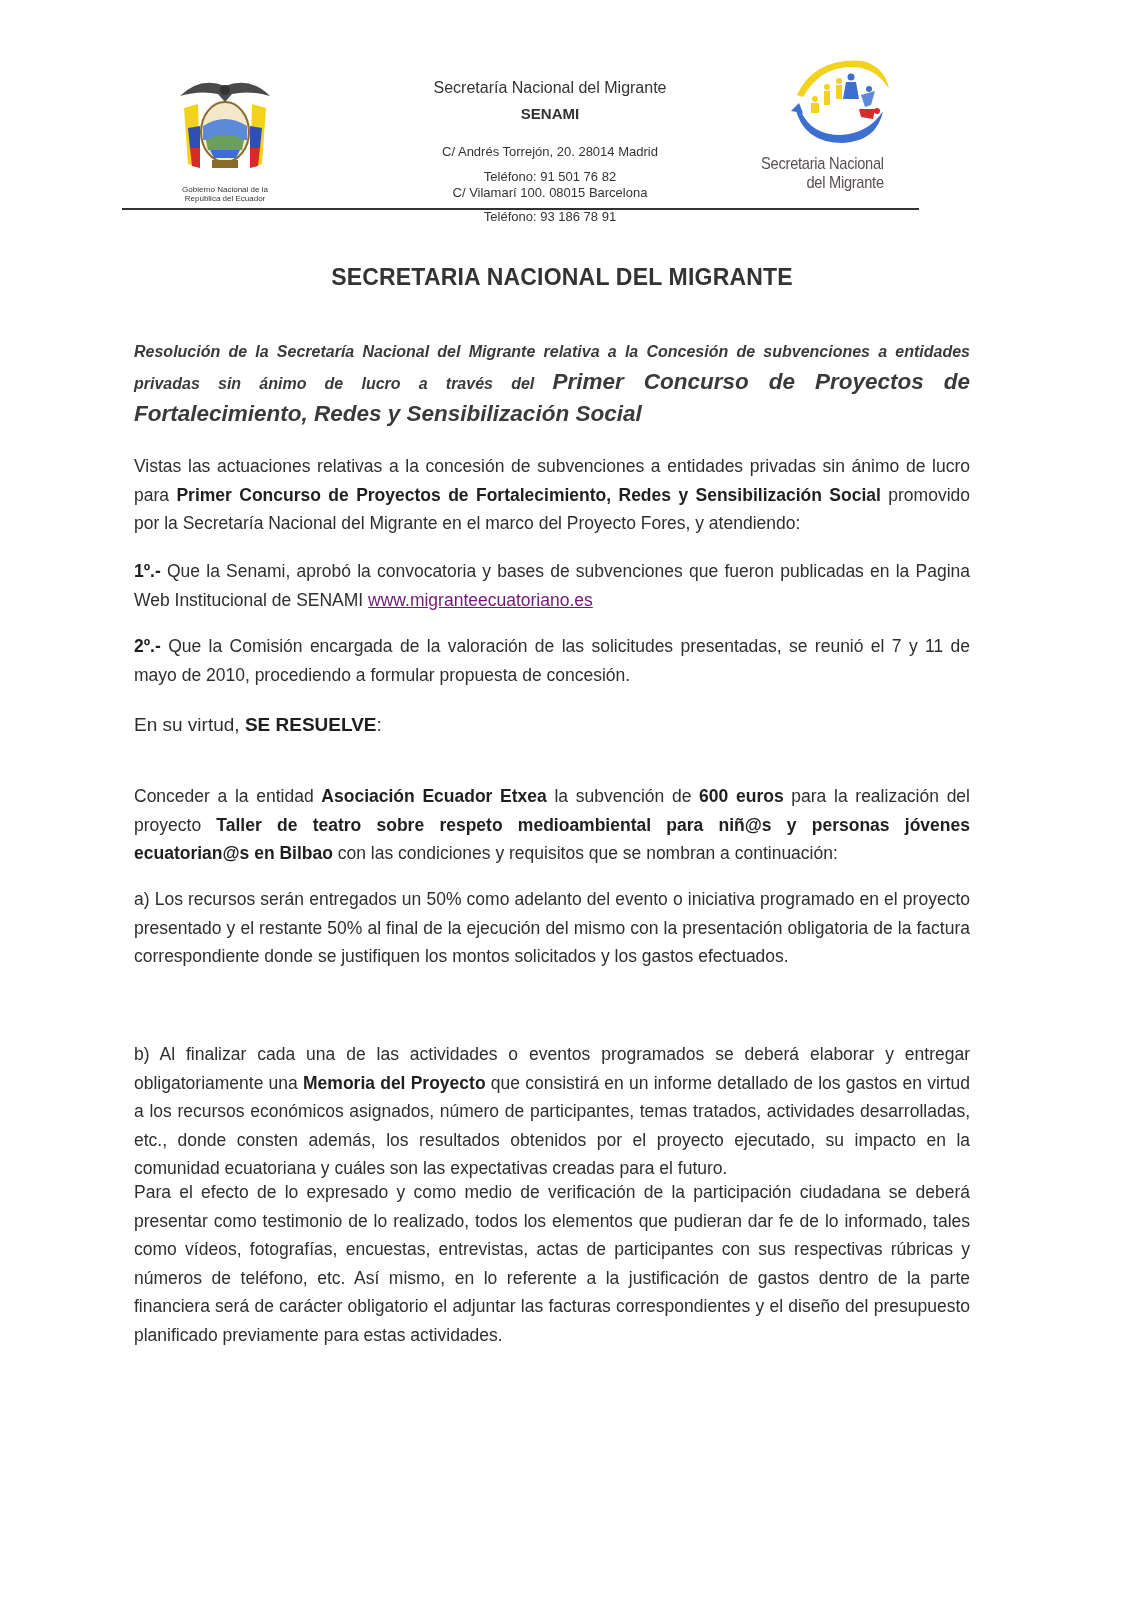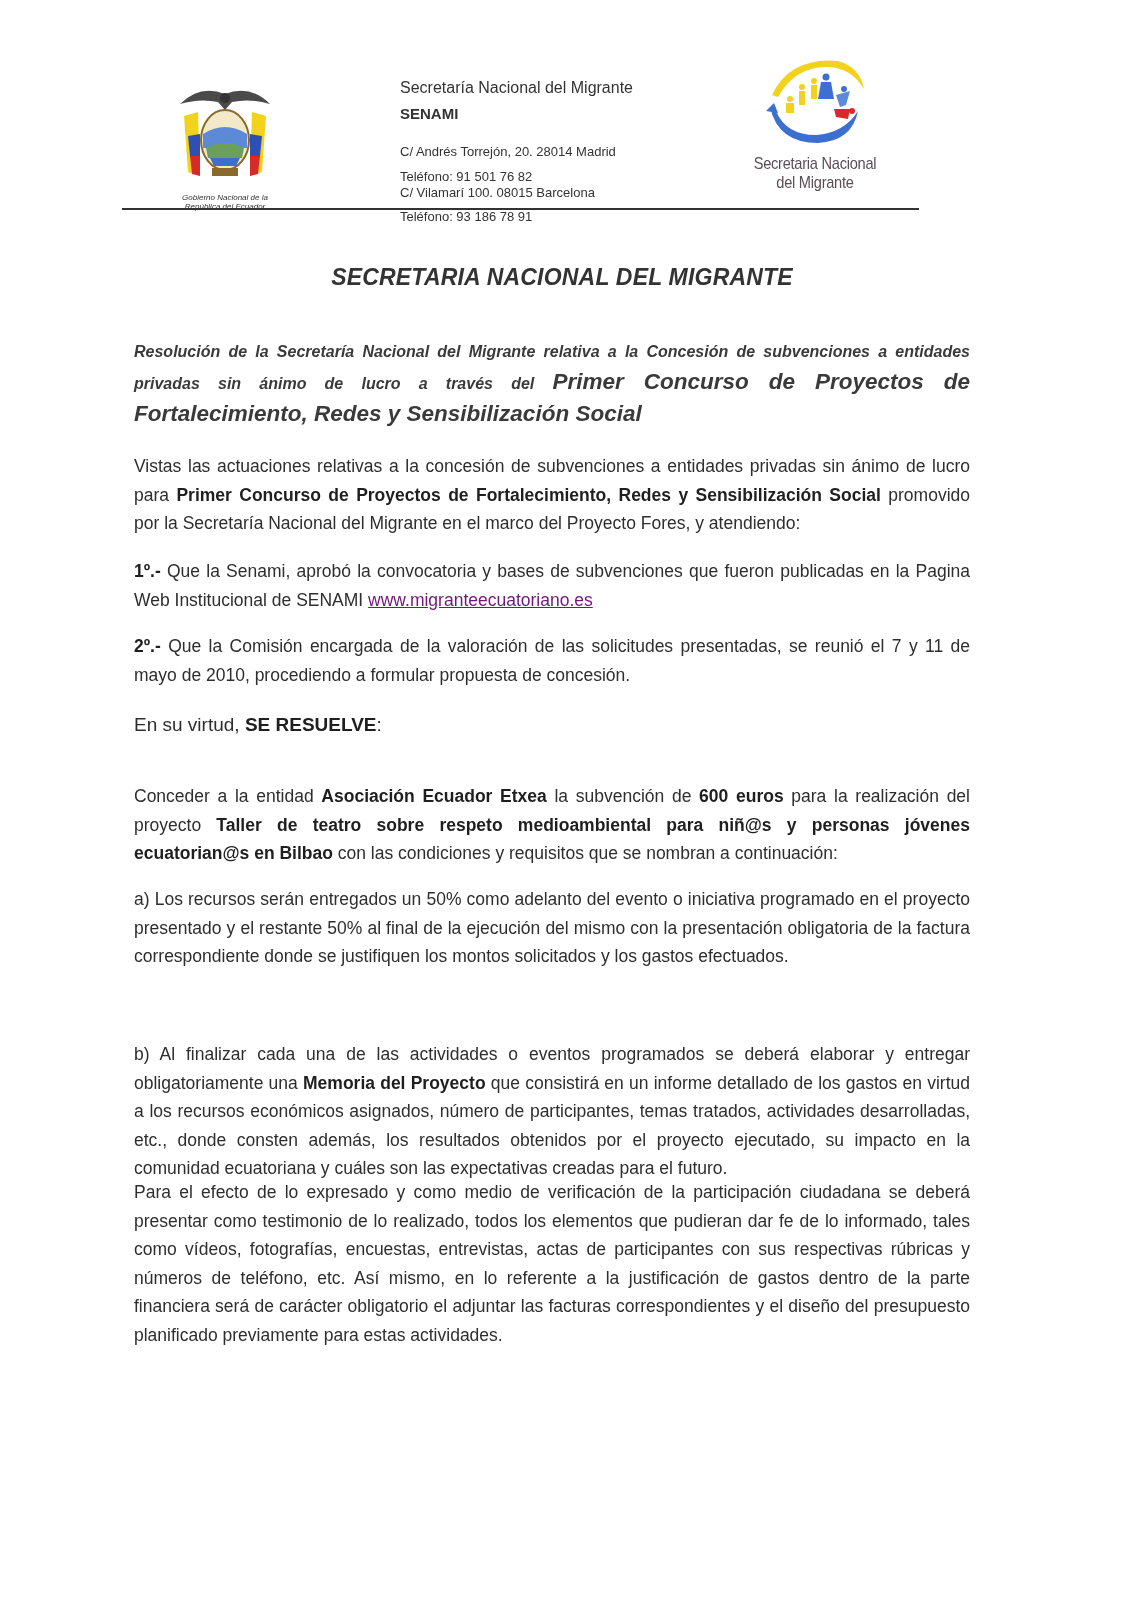--- a/index.html
+++ b/index.html
@@ -1,30 +1,30 @@
 <!DOCTYPE html>
 <html><head>
 <meta charset="utf-8">
 <style>
   html, body { margin:0; padding:0; background:#ffffff; }
   body { width:1124px; height:1600px; position:relative; overflow:hidden; font-family:"Liberation Sans", sans-serif; color:#2a2a2a; }
   .page { position:absolute; left:0; top:0; width:1124px; height:1600px; background:#fff; }
   .header-rule { position:absolute; left:122px; top:208px; width:797px; height:2px; background:#333; }
-  .crest { position:absolute; left:160px; top:76px; width:130px; height:145px; text-align:center;font-style:italic; }
+  .crest { position:absolute; left:160px; top:68px; width:130px; height:145px; text-align:center; }
   .crest svg { display:block; margin:0 auto; }
   .crest-caption { font-size:8px; line-height:9px; color:#333; margin-top:2px; }
-  .center-block { position:absolute; left:400px; top:78px; width:300px; color:#333; }
+  .center-block { position:absolute; left:400px; top:78px; width:300px; text-align:center; color:#333; }
   .center-block .org { font-size:16px; line-height:20px; }
   .center-block .acr { font-size:15px; font-weight:bold; margin-top:6px; line-height:20px; }
   .center-block .addr { font-size:13px; line-height:16px; margin-top:20px; }
-  .senami-logo { position:absolute; left:735px; top:55px; width:160px; height:150px; text-align:center; }
+  .senami-logo { position:absolute; left:735px; top:55px; width:160px; height:150px; text-align:right; }
   .senami-logo .logo-text { font-size:17px; line-height:19px; color:#5a4e55; font-family:"Liberation Sans", sans-serif; letter-spacing:-0.3px; transform:scaleX(0.86); transform-origin:center; }
 
   
-  .title { position:absolute; left:0; width:1124px; top:264px; text-align:center; font-size:23px; font-weight:bold; color:#333; letter-spacing:0.2px;font-style:italic; }
+  .title { position:absolute; left:0; width:1124px; top:264px; text-align:center; font-size:23px; font-weight:bold; color:#333; letter-spacing:0.2px; }
   .text { position:absolute; left:134px; width:836px; font-size:17.5px; line-height:28.5px; color:#2e2e2e; text-align:justify; }
   .resolution { top:337px; font-style:italic; font-weight:bold; font-size:16px; line-height:30px; color:#3a3a3a; }
   .resolution .big { font-size:22.5px; font-style:italic; }
   b { font-weight:bold; color:#1f1f1f; }
   .link { text-decoration:underline; color:#701a75; }
 </style>
 </head>
 <body>
 
 <div class="page">

